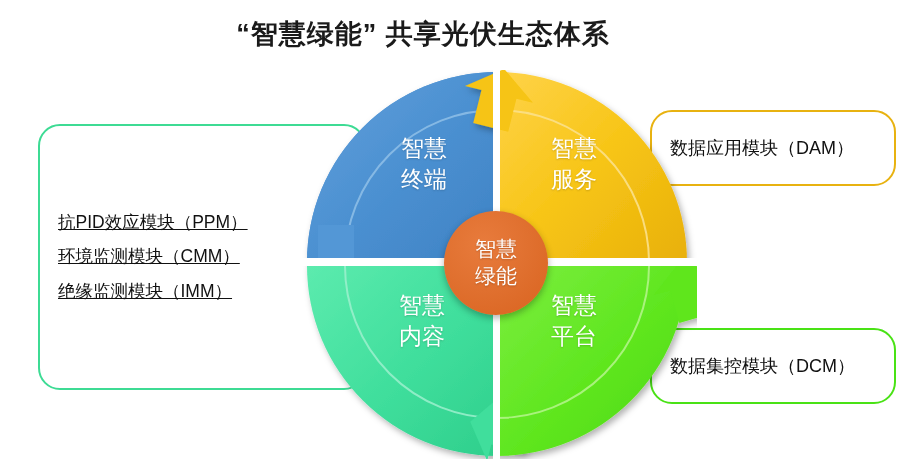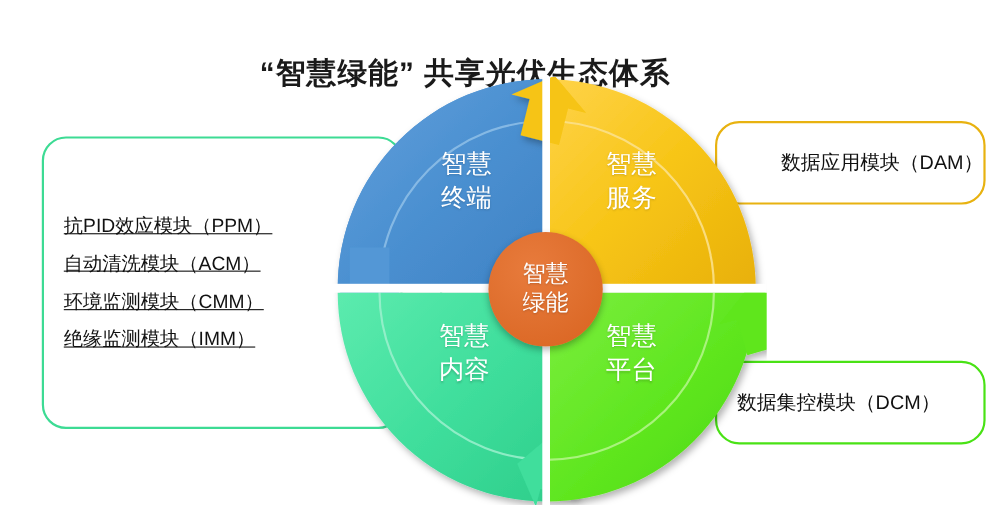--- a/index.html
+++ b/index.html
@@ -15,21 +15,20 @@
   
   .title{
     position:absolute;
     left:0;top:16px;width:846px;
     text-align:center;
     font-size:27px;
     font-weight:700;
     color:#1a1a1a;
     letter-spacing:1px;
     white-space:nowrap;
-    margin-top:32px;
   }
 
   
   .callout{
     position:absolute;
     box-sizing:border-box;
     background:#ffffff;
     border-radius:22px;
     border:2px solid #39d98a;
     display:flex;
@@ -53,21 +52,21 @@
   #box-left{
     left:38px;top:124px;width:328px;height:266px;
     border-color:#3ddb94;
   }
   #box-left .row{padding:8.5px 0;text-decoration:underline;}
 
   #box-dam{
     left:650px;top:110px;width:246px;height:76px;
     border-color:#e8b210;
   }
-  #box-dam .row{font-size:18px;text-align:right;}
+  #box-dam .row{font-size:18px;}
 
   #box-dcm{
     left:650px;top:328px;width:246px;height:76px;
     border-color:#49e215;
   }
   #box-dcm .row{font-size:18px;}
 
   
   .connector{position:absolute;height:2px;}
   #conn-dam{left:600px;top:178px;width:54px;background:#e8b210;}
@@ -118,21 +117,20 @@
 </head>
 <body>
 
 <div id="stage">
 
   <div class="title">“智慧绿能” 共享光伏生态体系</div>
 
   <div class="callout" id="box-left">
     <div class="lines">
       <div class="row">抗PID效应模块（PPM）</div>
-      <div class="row">自动清洗模块（ACM）</div>
       <div class="row">环境监测模块（CMM）</div>
       <div class="row">绝缘监测模块（IMM）</div>
     </div>
   </div>
 
   <div class="callout" id="box-dam">
     <div class="lines">
       <div class="row">数据应用模块（DAM）</div>
     </div>
   </div>

